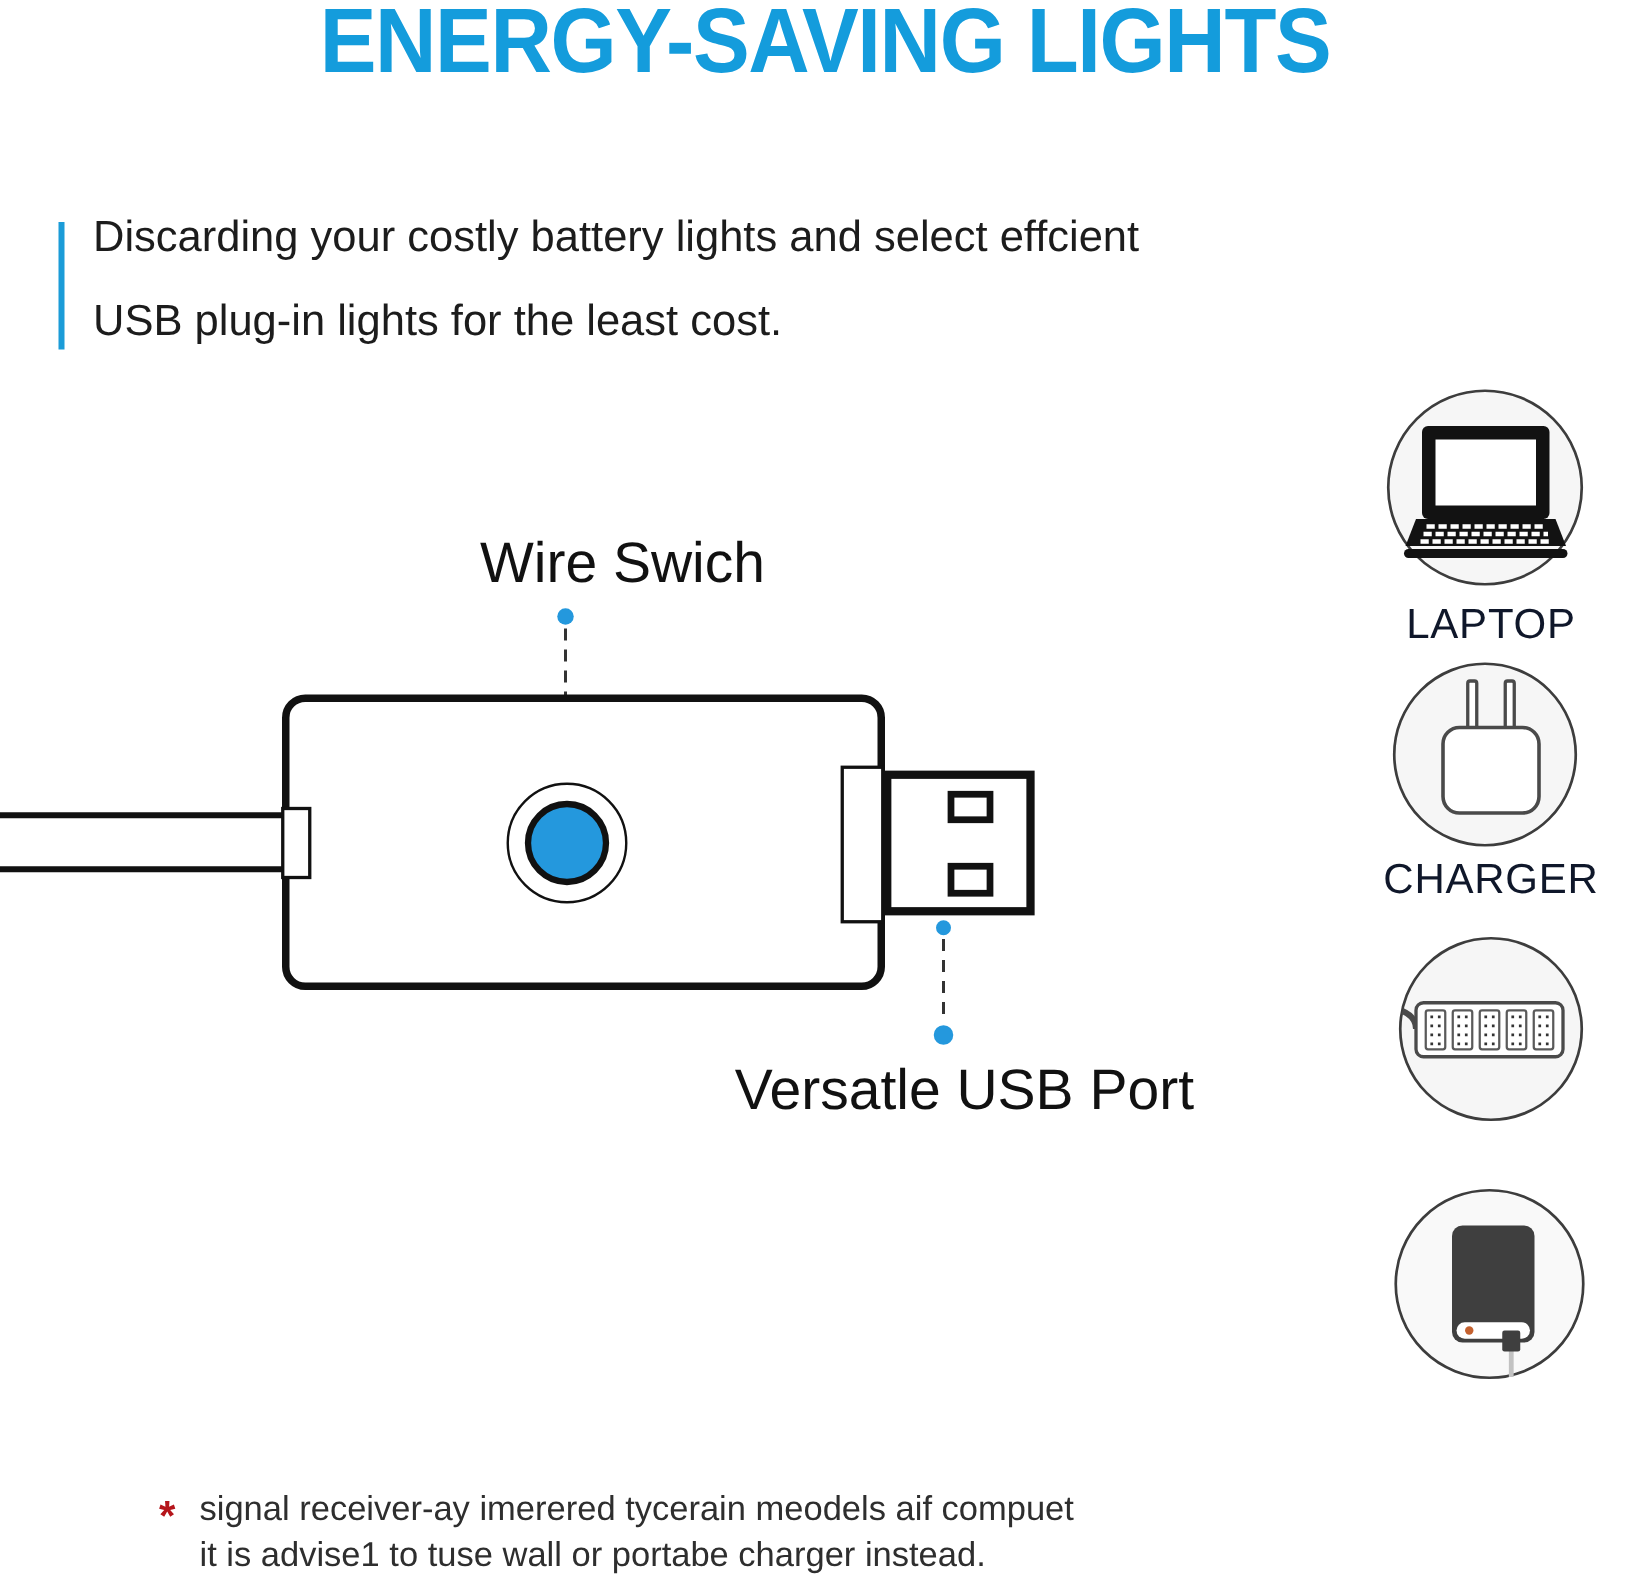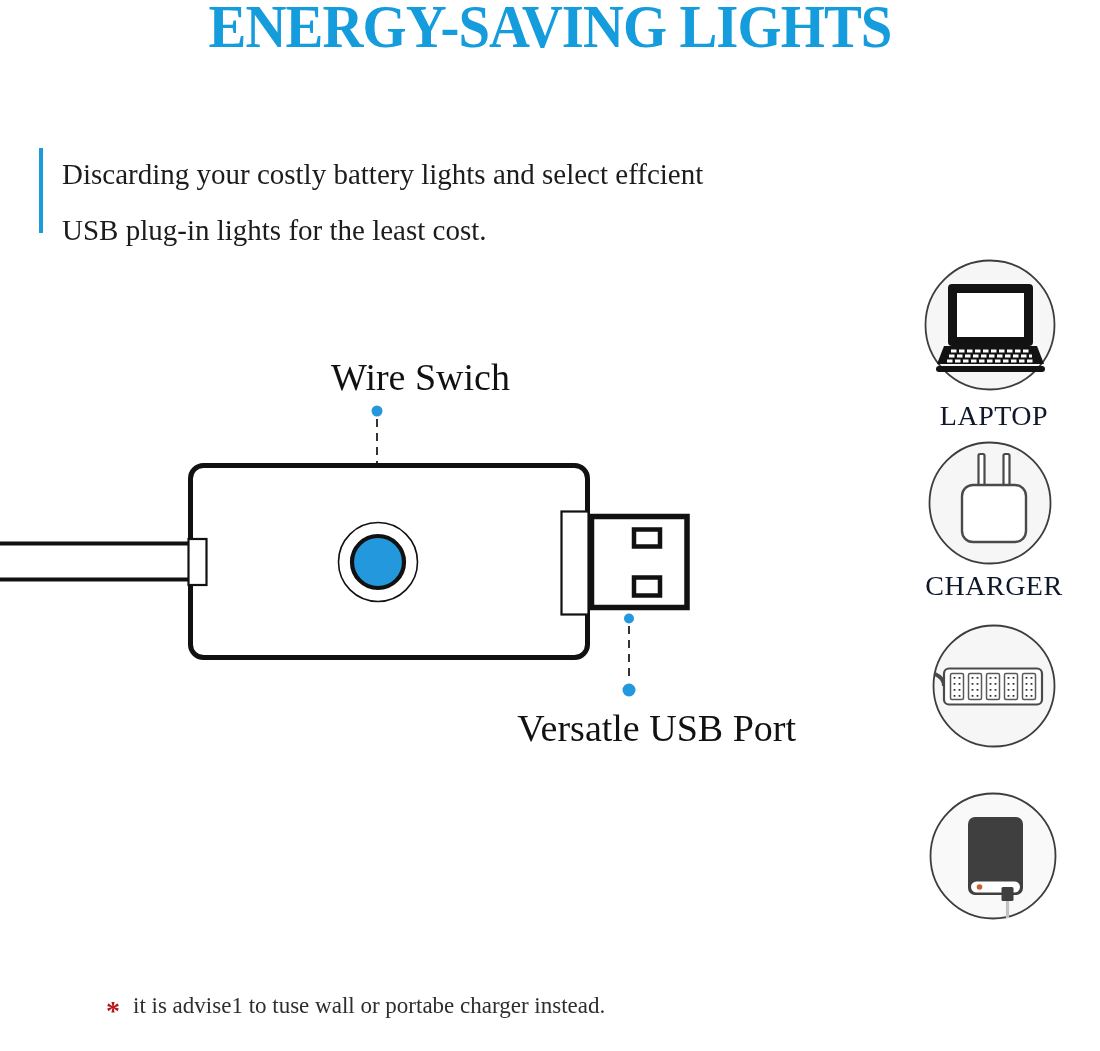--- a/index.html
+++ b/index.html
@@ -1,30 +1,30 @@
 <!DOCTYPE html>
 <html><head>
 <meta charset="utf-8">
 <style>
   html,body{margin:0;padding:0;background:#ffffff;}
   #stage{
     position:relative;width:1100px;height:1051px;background:#ffffff;
-    font-family:Liberation Serif, serif;overflow:hidden;
+    font-family:Liberation Sans, sans-serif;overflow:hidden;
   }
   .abs{position:absolute;}
   
   #title{
     left:0;top:-4px;width:1100px;text-align:center;
     font-size:61px;font-weight:bold;letter-spacing:-1px;
     color:#149cdc;line-height:62px;white-space:nowrap;
     transform:scaleX(0.93);transform-origin:50% 0;
   }
   
   #intro-bar{left:39px;top:148px;width:4px;height:85px;background:#1b9cd8;}
-  #intro-text{left:62px;top:146px;width:940px;font-size:29px;color:#1c1c1c;}
+  #intro-text{left:62px;top:130px;width:940px;font-size:29px;color:#1c1c1c;}
   #intro-text .line{line-height:56px;white-space:nowrap;}
   
   .diagram-label{font-size:38px;color:#111;white-space:nowrap;text-align:right;}
   #wire-switch-label{left:210px;top:355px;width:300px;}
   #usb-port-label{left:416px;top:706px;width:380px;}
   
   .icon-label{
     left:894px;width:200px;text-align:center;font-size:28px;color:#0f172a;
     letter-spacing:0.5px;white-space:nowrap;
   }
@@ -126,16 +126,17 @@
     <circle cx="64" cy="64" r="62.5" fill="#f9f9f9" stroke="#3d3d3d" stroke-width="1.8"></circle>
     <line x1="78.5" y1="104" x2="78.5" y2="126" stroke="#c2c2c2" stroke-width="3.2"></line>
     <rect x="39" y="25" width="55" height="78" rx="7" fill="#3f3f3f"></rect>
     <rect x="42" y="89.5" width="49" height="11" rx="5.5" fill="#ffffff"></rect>
     <circle cx="50.5" cy="95" r="2.8" fill="#c4612f"></circle>
     <rect x="72.5" y="95" width="12" height="14" rx="1.5" fill="#3f3f3f"></rect>
   </svg>
 
   <div id="footnote-marker" class="abs">*</div>
   <div id="footnote-text" class="abs">
+    <div class="line">signal receiver-ay imerered tycerain meodels aif compuet</div>
     <div class="line">it is advise1 to tuse wall or portabe charger instead.</div>
   </div>
 
 </div>
 
 </body></html>

